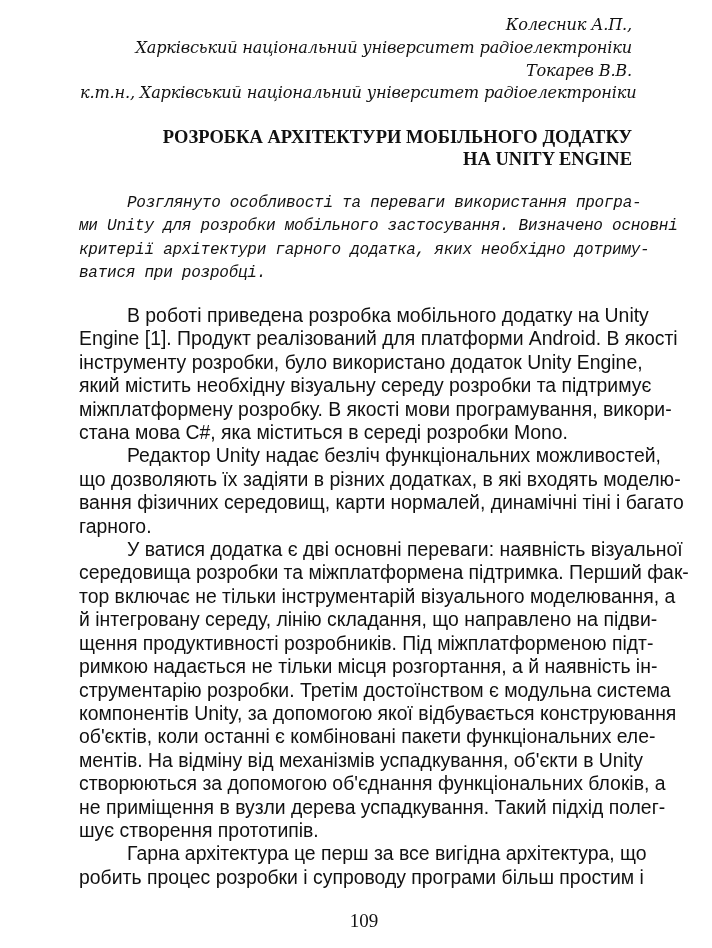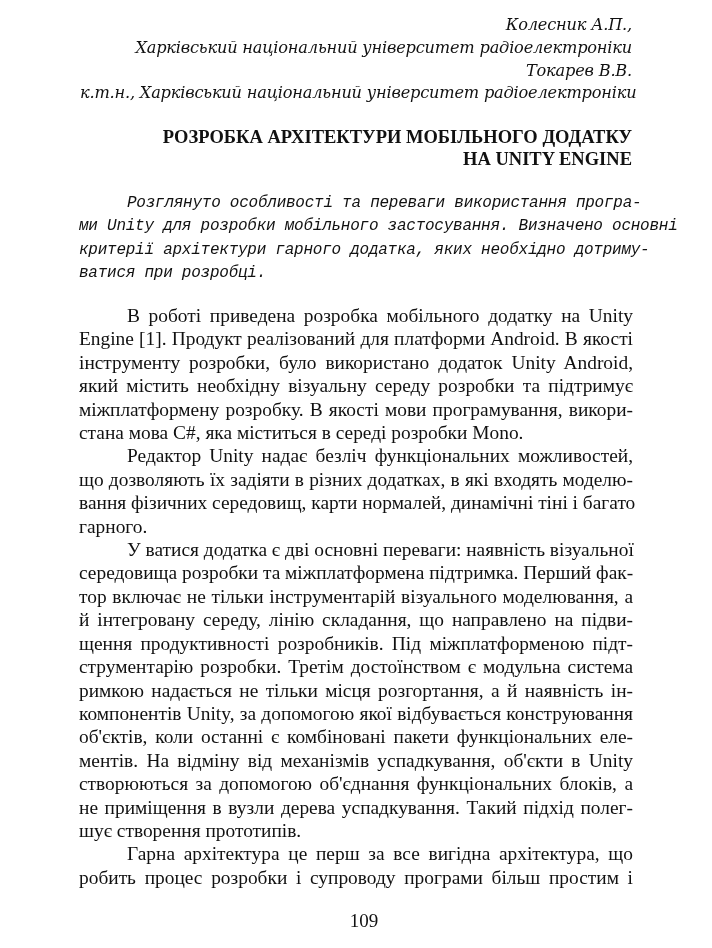--- a/index.html
+++ b/index.html
@@ -20,21 +20,21 @@
     position: absolute; left: 79px; top: 192px; width: 554px;
     font-family: Liberation Mono, monospace; font-style: italic;
     font-size: 16px; line-height: 23.3px; text-align: justify;
     letter-spacing: -0.25px;
   }
   .abstract .line { display: block; text-align: justify; text-align-last: justify; white-space: nowrap; }
   .abstract .line.last { text-align-last: left; }
   .abstract .indent { padding-left: 48px; }
   .body {
     position: absolute; left: 79px; top: 304px; width: 554px;
-    font-family: Liberation Serif, serif; font-size: 19.4px; line-height: 23.4px;
+    font-family: Liberation Sans, sans-serif; font-size: 19.4px; line-height: 23.4px;
   }
   .para { margin: 0; }
   .line { display: block; text-align: justify; text-align-last: justify; white-space: nowrap; }
   .line.last { text-align-last: left; }
   .line.indent { padding-left: 48px; }
   .page-number {
     position: absolute; left: 8px; top: 910px; width: 712px; text-align: center;
     font-family: "Liberation Serif", serif; font-size: 19px;
   }
 </style>
@@ -59,39 +59,39 @@
     <span class="line indent">Розглянуто особливості та переваги використання програ-</span>
     <span class="line">ми Unity для розробки мобільного застосування. Визначено основні</span>
     <span class="line">критерії архітектури гарного додатка, яких необхідно дотриму-</span>
     <span class="line last">ватися при розробці.</span>
   </div>
 
   <div class="body">
     <div class="para">
       <span class="line indent">В роботі приведена розробка мобільного додатку на Unity</span>
       <span class="line">Engine [1]. Продукт реалізований для платформи Android. В якості</span>
-      <span class="line">інструменту розробки, було використано додаток Unity Android,</span>
+      <span class="line">інструменту розробки, було використано додаток Unity Engine,</span>
       <span class="line">який містить необхідну візуальну середу розробки та підтримує</span>
       <span class="line">міжплатформену розробку. В якості мови програмування, викори-</span>
       <span class="line last">стана мова C#, яка міститься в середі розробки Mono.</span>
     </div>
     <div class="para">
       <span class="line indent">Редактор Unity надає безліч функціональних можливостей,</span>
       <span class="line">що дозволяють їх задіяти в різних додатках, в які входять моделю-</span>
       <span class="line">вання фізичних середовищ, карти нормалей, динамічні тіні і багато</span>
       <span class="line last">гарного.</span>
     </div>
     <div class="para">
       <span class="line indent">У ватися додатка є дві основні переваги: наявність візуальної</span>
       <span class="line">середовища розробки та міжплатформена підтримка. Перший фак-</span>
       <span class="line">тор включає не тільки інструментарій візуального моделювання, а</span>
       <span class="line">й інтегровану середу, лінію складання, що направлено на підви-</span>
       <span class="line">щення продуктивності розробників. Під міжплатформеною підт-</span>
+      <span class="line">римкою надається не тільки місця розгортання, а й наявність ін-</span>
       <span class="line">струментарію розробки. Третім достоїнством є модульна система</span>
-      <span class="line">римкою надається не тільки місця розгортання, а й наявність ін-</span>
       <span class="line">компонентів Unity, за допомогою якої відбувається конструювання</span>
       <span class="line">об'єктів, коли останні є комбіновані пакети функціональних еле-</span>
       <span class="line">ментів. На відміну від механізмів успадкування, об'єкти в Unity</span>
       <span class="line">створюються за допомогою об'єднання функціональних блоків, а</span>
       <span class="line">не приміщення в вузли дерева успадкування. Такий підхід полег-</span>
       <span class="line last">шує створення прототипів.</span>
     </div>
     <div class="para">
       <span class="line indent">Гарна архітектура це перш за все вигідна архітектура, що</span>
       <span class="line">робить процес розробки і супроводу програми більш простим і</span>

